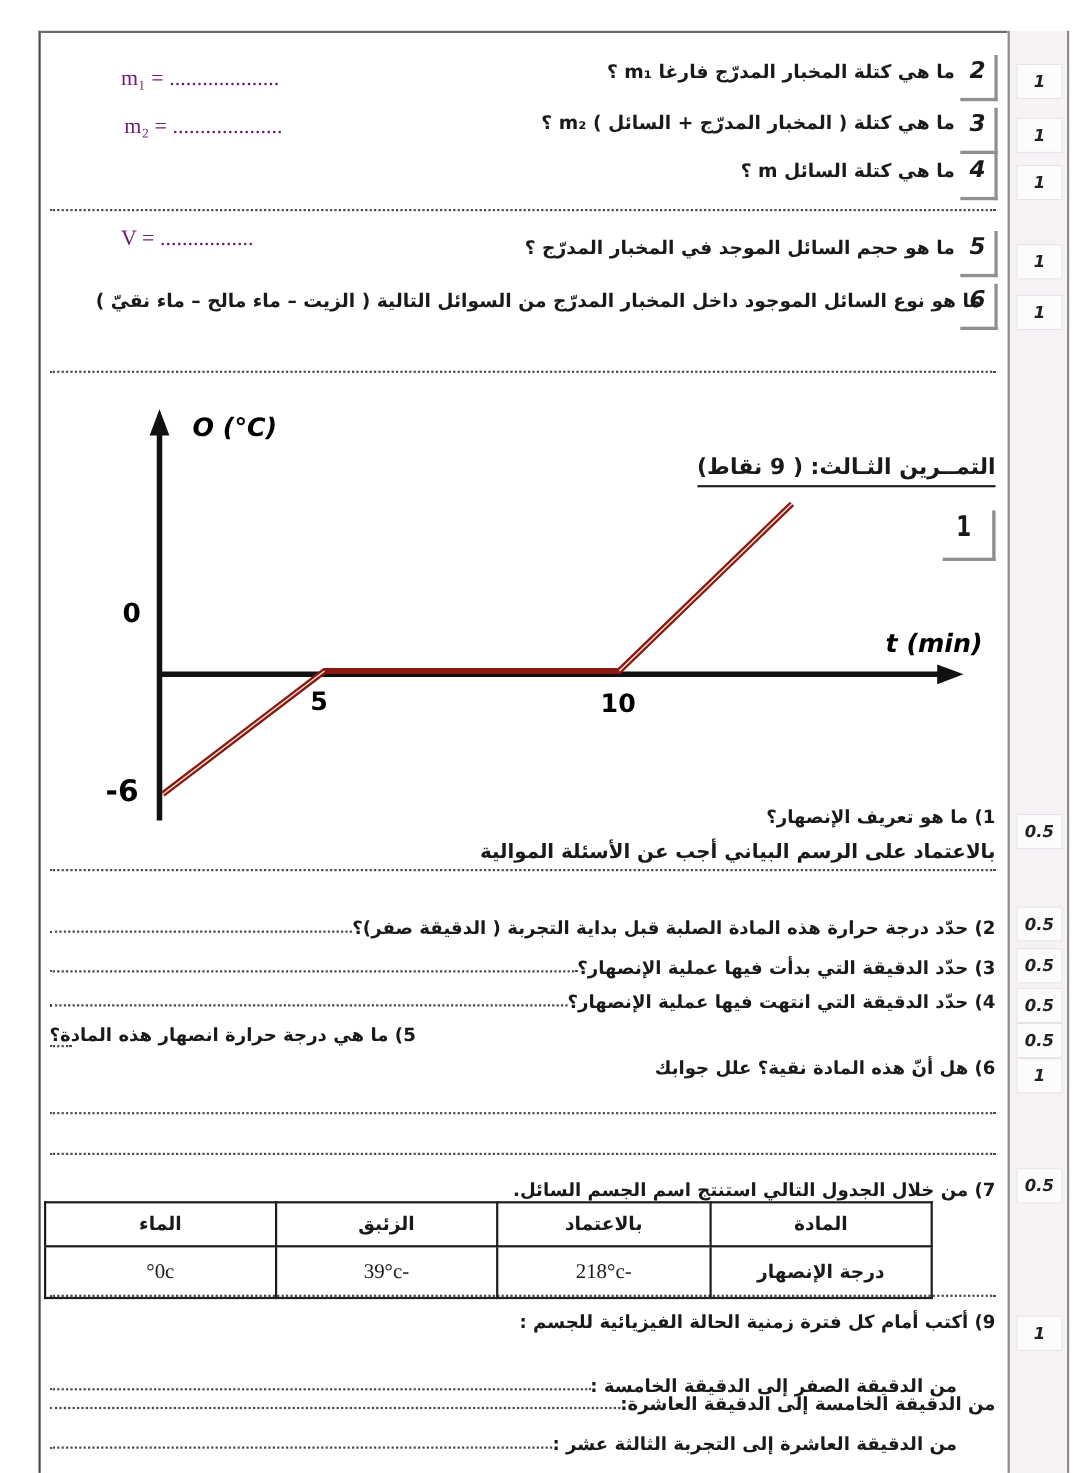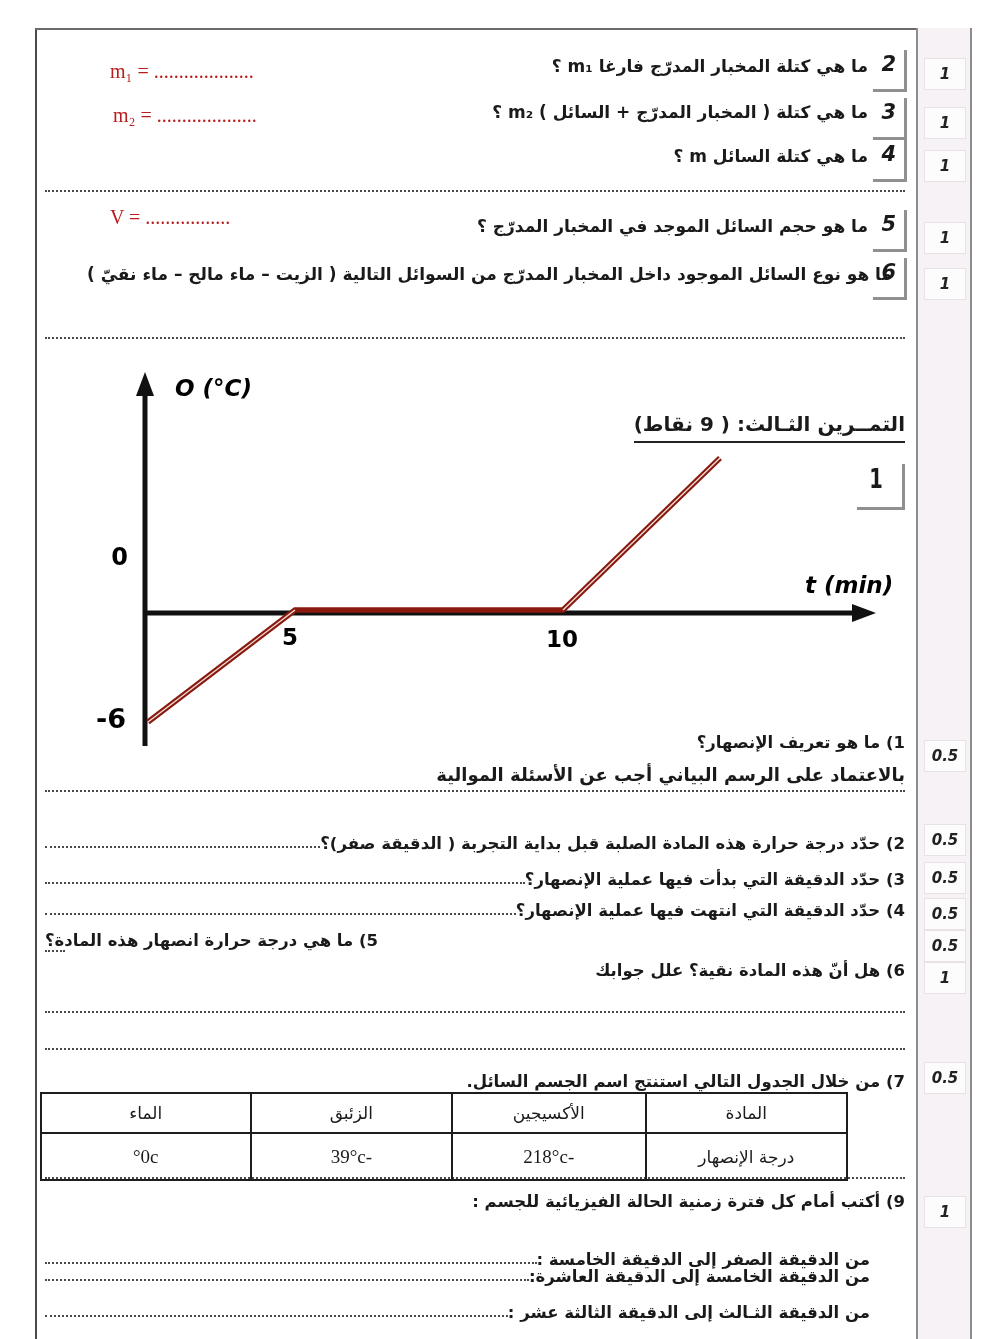--- a/index.html
+++ b/index.html
@@ -12,37 +12,37 @@
   
   .score-strip{left:916px;top:28px;width:56px;height:1311px;background:#f6f2f5;
                border-left:2px solid #8c8c8c;border-right:2px solid #8c8c8c;box-sizing:border-box;}
   .score-box{position:absolute;width:40px;height:30px;background:#fdfcfd;border:1px solid #e8e2e8;
              display:flex;align-items:center;justify-content:center;
              font-weight:bold;font-style:italic;font-size:15px;color:#222;}
   
   .q-row{position:absolute;direction:rtl;white-space:nowrap;font-weight:bold;font-size:17px;}
   .qnum-wrap{position:absolute;width:34px;height:42px;border-right:3px solid #909090;border-bottom:3px solid #909090;box-sizing:border-box;}
   .qnum{position:absolute;right:8px;top:2px;font-weight:900;font-size:21px;font-style:italic;}
-  .answer{position:absolute;font-family:"Liberation Serif","DejaVu Serif",serif;font-size:20px;color:#b91c1c;}
+  .answer{position:absolute;font-family:"Liberation Serif","DejaVu Serif",serif;font-size:20px;color:#701a75;}
   .dotline{position:absolute;left:45px;width:860px;border-top:2.5px dotted #4a4a4a;height:0;}
   
   .ex3-title{position:absolute;direction:rtl;font-weight:900;font-size:20px;border-bottom:2.5px solid #222;padding-bottom:5px;}
   .bracket1{position:absolute;width:48px;height:46px;border-right:3px solid #8f8f8f;border-bottom:3px solid #8f8f8f;box-sizing:border-box;}
   .bracket1 span{position:absolute;left:10px;top:0px;font-weight:900;font-size:26px;transform:scaleX(.75);}
   .ex3-row{position:absolute;left:45px;width:860px;direction:rtl;display:flex;align-items:flex-end;
            font-size:16.5px;font-weight:bold;white-space:nowrap;}
   .ex3-row .txt{flex:0 0 auto;}
   .leader{flex:1 1 auto;border-bottom:2.5px dotted #4a4a4a;margin-bottom:5px;min-width:20px;}
   .intro{font-size:18px;font-weight:900;justify-content:flex-start;}
   
   .melt-table{position:absolute;left:40px;top:1092px;width:808px;border-collapse:collapse;direction:rtl;}
   .melt-table td,.melt-table th{border:2px solid #1d1d1d;text-align:center;vertical-align:middle;}
   .melt-table tr.hdr{height:40px;}
   .melt-table tr.dat{height:47px;}
-  .melt-table th{font-size:17px;font-weight:400;}
+  .melt-table th{font-size:17px;font-weight:700;}
   .melt-table td.val{font-family:"Liberation Serif","DejaVu Serif",serif;font-size:19px;font-weight:normal;}
   
   .gtxt{font-family:"DejaVu Sans",sans-serif;font-weight:bold;}
 </style>
 </head>
 <body>
 
 <div class="page">
 
   <div class="abs left-border"></div>
@@ -147,42 +147,42 @@
     <span class="txt">6) هل أنّ هذه المادة نقية؟ علل جوابك</span>
   </div>
   <div class="ex3-row" style="top:1072px;text-align:center;">
     <span class="txt">7) من خلال الجدول التالي استنتج اسم الجسم السائل.</span>
   </div>
 
   <table class="melt-table">
     <tbody>
         <tr class="hdr">
       <th style="width:25%;">المادة</th>
-      <th style="width:24%;">الأكسيجين</th>
+      <th style="width:24%;">بالاعتماد</th>
       <th style="width:25%;">الزئبق</th>
       <th style="width:26%;">الماء</th>
     </tr>
     <tr class="dat">
       <th>درجة الإنصهار</th>
       <td class="val">-218°c</td>
       <td class="val">-39°c</td>
       <td class="val">0c°</td>
     </tr>
   </tbody>
     </table>
 
   <div class="ex3-row" style="top:1192px;">
     <span class="txt">9) أكتب أمام كل فترة زمنية الحالة الفيزيائية للجسم :</span>
   </div>
   <div class="ex3-row" style="top:1230px;right-:0;margin-top:20px;">
     <span class="txt" style="margin-right:35px;">من الدقيقة الصفر إلى الدقيقة الخامسة :</span>
     <span class="leader"></span>
   </div>
   <div class="ex3-row" style="top:1267px;">
-    <span class="txt" style="margin-right:35px;">من الدقيقة الخامسة إلى الدقيقة العاشرة:</span>
+    <span class="txt" style="">من الدقيقة الخامسة إلى الدقيقة العاشرة:</span>
     <span class="leader"></span>
   </div>
   <div class="ex3-row" style="top:1303px;">
-    <span class="txt" style="margin-right:35px;">من الدقيقة الثـالث إلى الدقيقة الثالثة عشر :</span>
+    <span class="txt" style="margin-right:35px;">من الدقيقة العاشرة إلى التجربة الثالثة عشر :</span>
     <span class="leader"></span>
   </div>
 
 </div>
 
 </body></html>

